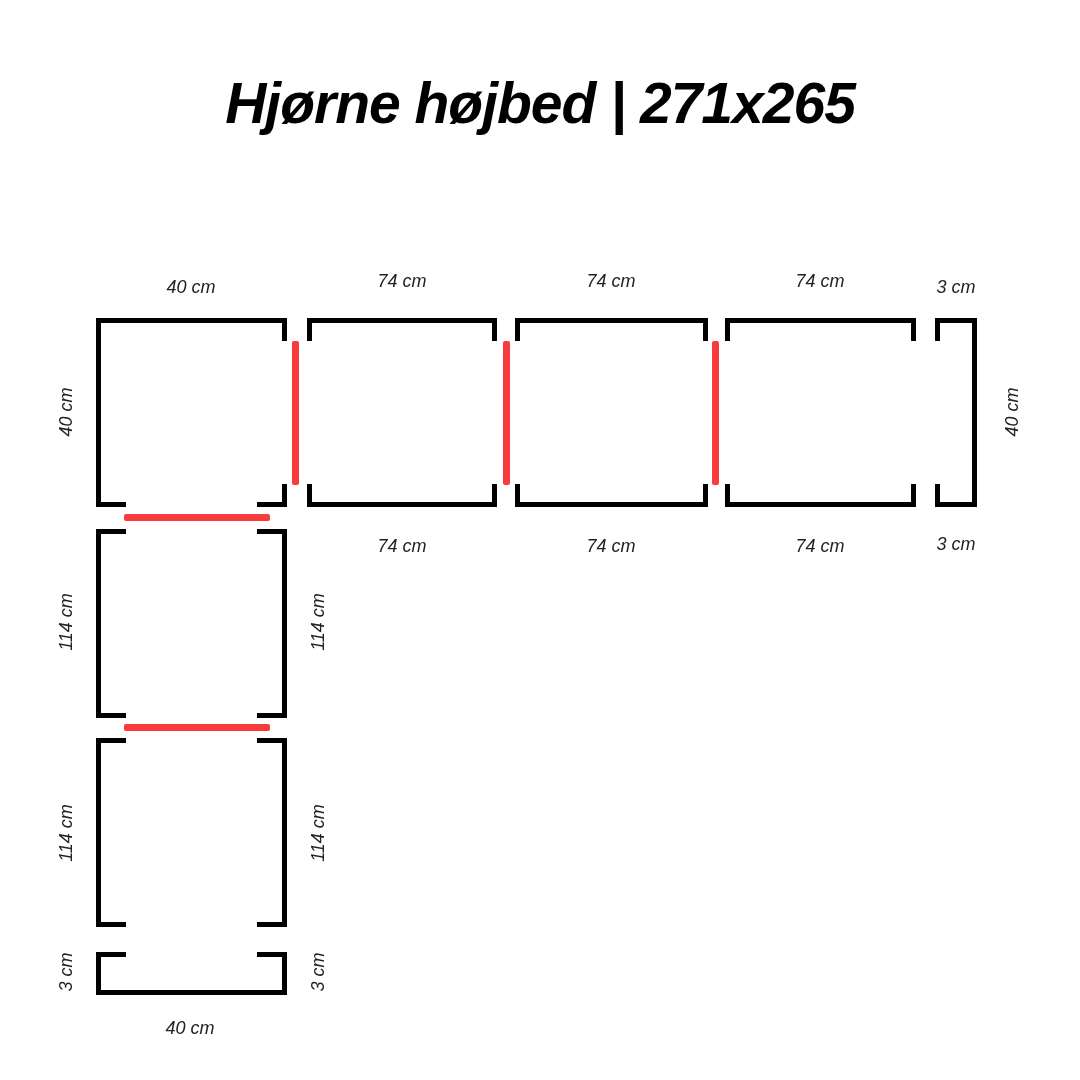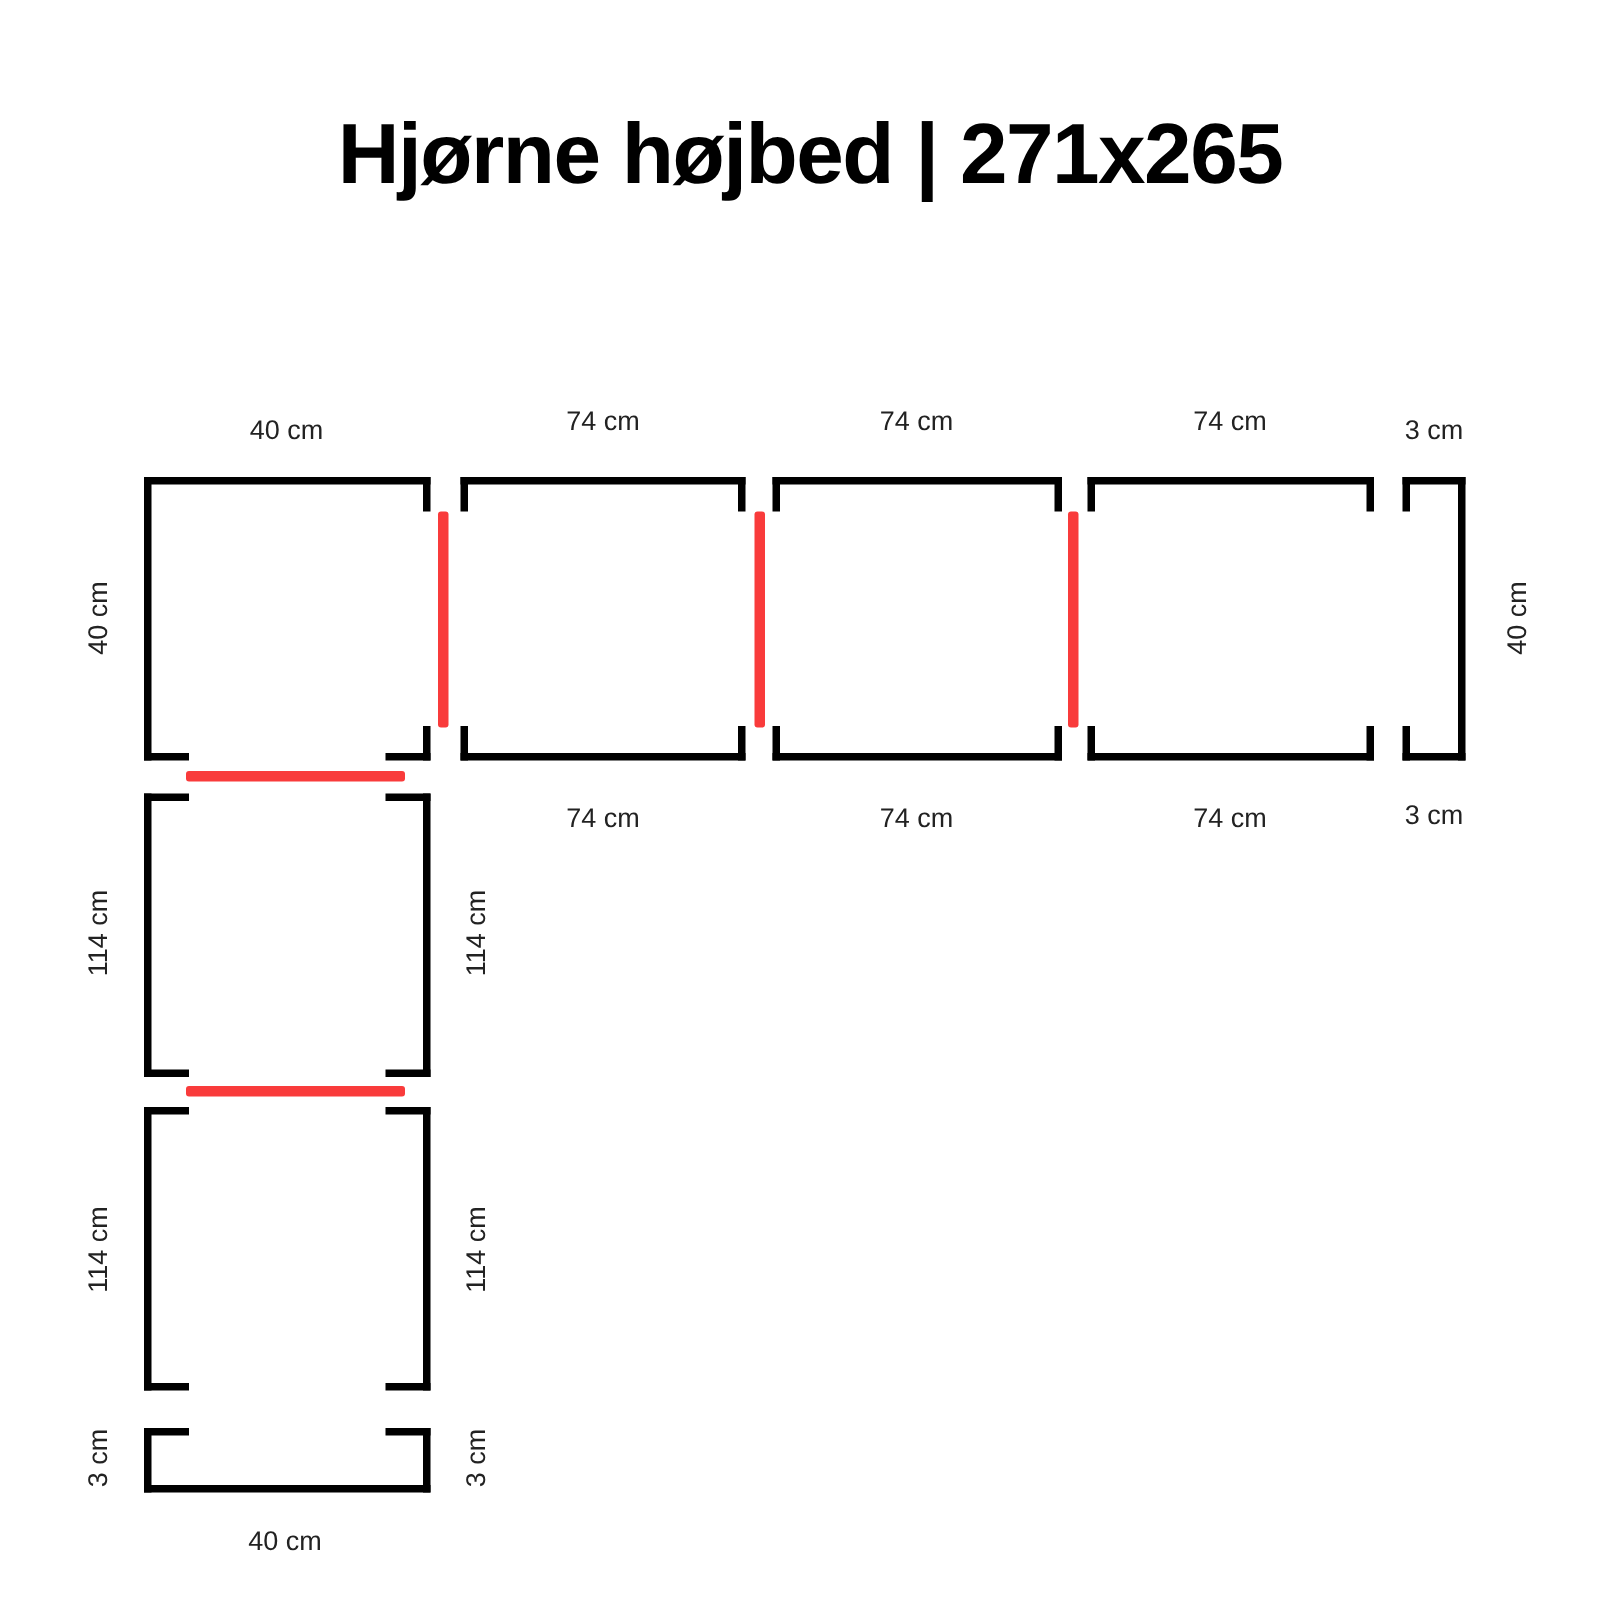--- a/index.html
+++ b/index.html
@@ -9,20 +9,21 @@
     --background:#ffffff;
   }
   *{margin:0;padding:0;box-sizing:border-box;}
   html,body{background:var(--background);}
   .page{
     position:relative;
     width:1080px;height:1080px;
     background:var(--background);
     overflow:hidden;
     font-family:"Liberation Sans", sans-serif;
+    font-style:italic;
   }
   .title{
     position:absolute;left:540px;top:70px;
     transform:translateX(-50%);
     font-size:57px;font-weight:700;color:#000;
     white-space:nowrap;letter-spacing:-1px;
   }
   .subtitle{
     position:absolute;left:540px;top:150px;
     transform:translateX(-50%);

